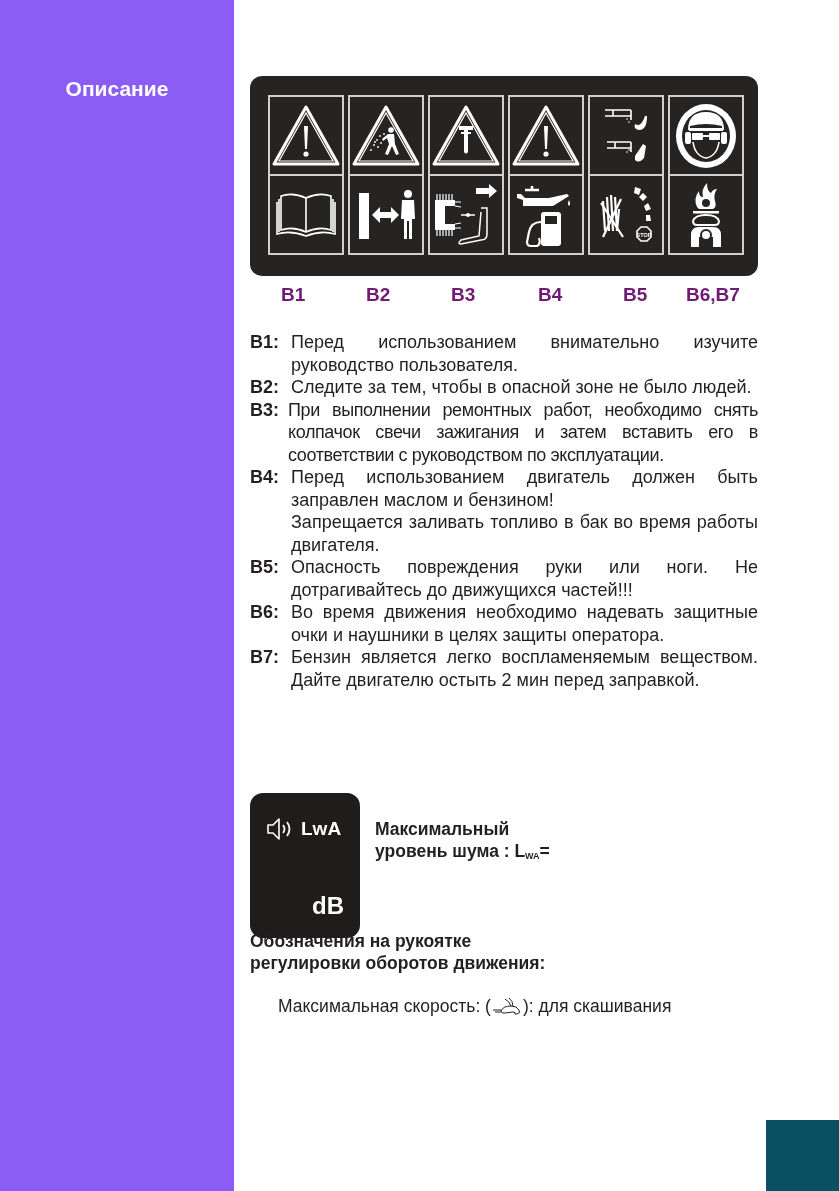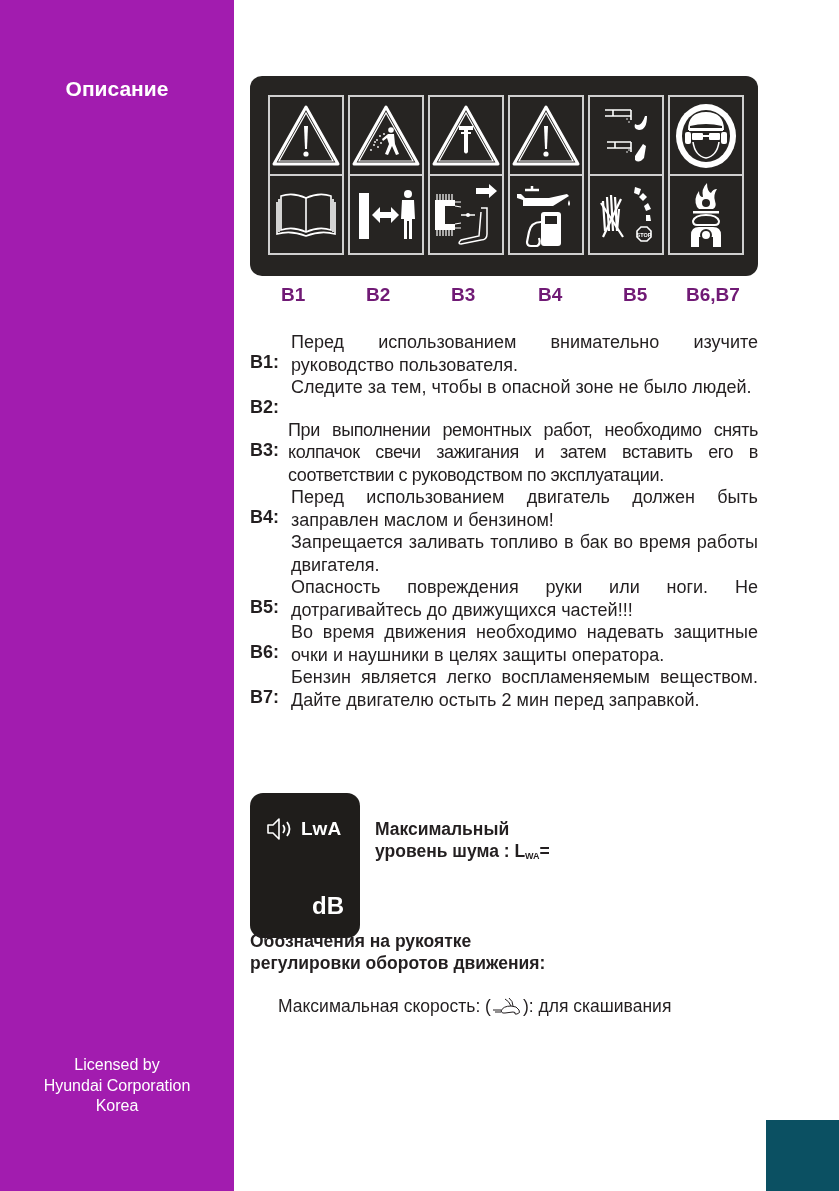--- a/index.html
+++ b/index.html
@@ -1,39 +1,39 @@
 <!DOCTYPE html>
 <html><head>
 <meta charset="utf-8">
 <style>
   * { box-sizing: border-box; margin: 0; padding: 0; }
   html, body { width: 839px; height: 1191px; background: #ffffff; overflow: hidden; }
   body { position: relative; font-family: "Liberation Sans", sans-serif; color: #231f20; }
 
-  .sidebar { position: absolute; left: 0; top: 0; width: 234px; height: 1191px; background: #a21caf; padding-left: 26px; }
+  .sidebar { position: absolute; left: 0; top: 0; width: 234px; height: 1191px; background: #8b5cf6; padding-left: 26px; }
   .side-title { position: absolute; left: 0; top: 76px; width: 234px; text-align: center; color: #fff;
     font-family: "Liberation Sans", sans-serif; font-weight: bold; font-size: 21px; line-height: 25px; }
   .side-footer { position: absolute; left: 0; top: 1055px; width: 234px; text-align: center; color: #fff;
     font-size: 16px; line-height: 20.5px; }
   .corner-block { position: absolute; left: 766px; top: 1120px; width: 73px; height: 71px; background: #0b5062; }
 
   .panel { position: absolute; left: 250px; top: 76px; width: 508px; height: 200px; background: #262422; border-radius: 12px; }
   .grid { position: absolute; left: 268px; top: 95px; display: grid; grid-template-columns: repeat(6, 76px);
     grid-template-rows: 80px 80px; column-gap: 4px; row-gap: 0; }
   .cell { border: 2px solid #cfcfcf; display: flex; align-items: center; justify-content: center; background: #262422; }
   .cell svg { display: block; }
   .cell.top { border-bottom-width: 1px; }
   .cell.bot { border-top-width: 1px; }
 
   .labels { position: absolute; top: 284px; left: 250px; width: 510px; height: 24px; }
   .labels span { position: absolute; font-weight: bold; font-size: 19px; color: #701a75; }
 
   .desc { position: absolute; left: 250px; top: 331px; width: 508px; font-size: 18px; line-height: 22.5px; color: #231f20; }
   .item { display: flex; }
-  .item .code { font-weight: bold; width: 41px; flex: none; margin-top: 20px; }
+  .item .code { font-weight: bold; width: 41px; flex: none; }
   .item .txt { text-align: justify; text-align-last: left; flex: 1; }
   .item .txt p { margin: 0; }
 
   .lwa-box { position: absolute; left: 250px; top: 793px; width: 110px; height: 145px; background: #1f1d1b; border-radius: 13px; color: #fff; }
   .lwa-top { position: absolute; top: 24px; left: 16px; display: flex; align-items: center; font-weight: bold; font-size: 19px; }
   .lwa-top svg { margin-right: 5px; }
   .lwa-db { position: absolute; right: 16px; bottom: 18px; font-weight: bold; font-size: 24px; }
   .lwa-text { position: absolute; left: 375px; top: 818px; font-weight: bold; font-size: 17.5px; line-height: 22px; color: #231f20; }
   .lwa-text sub { font-size: 9px; vertical-align: -2px; }
 
@@ -41,25 +41,20 @@
   .speed { position: absolute; left: 250px; top: 995px; font-size: 17.5px; line-height: 23px; color: #231f20; }
   .speed .row { display: flex; align-items: center; white-space: nowrap; margin-left: 28px; }
   .speed svg { display: inline-block; vertical-align: middle; }
 </style>
 </head>
 <body>
 
 <div class="sidebar">
   <div class="side-title">
     <div>Описание</div>
-  </div>
-  <div class="side-footer">
-    <div>Licensed by</div>
-    <div>Hyundai Corporation</div>
-    <div>Korea</div>
   </div>
 </div>
 <div class="corner-block"></div>
 
 <div class="panel"></div>
 <div class="grid">
 
   <div class="cell top">
     <svg width="70" height="64" viewBox="0 0 70 64">
       <path d="M35 3 L67 60 L3 60 Z" fill="none" stroke="#fff" stroke-width="3" stroke-linejoin="round"></path>

